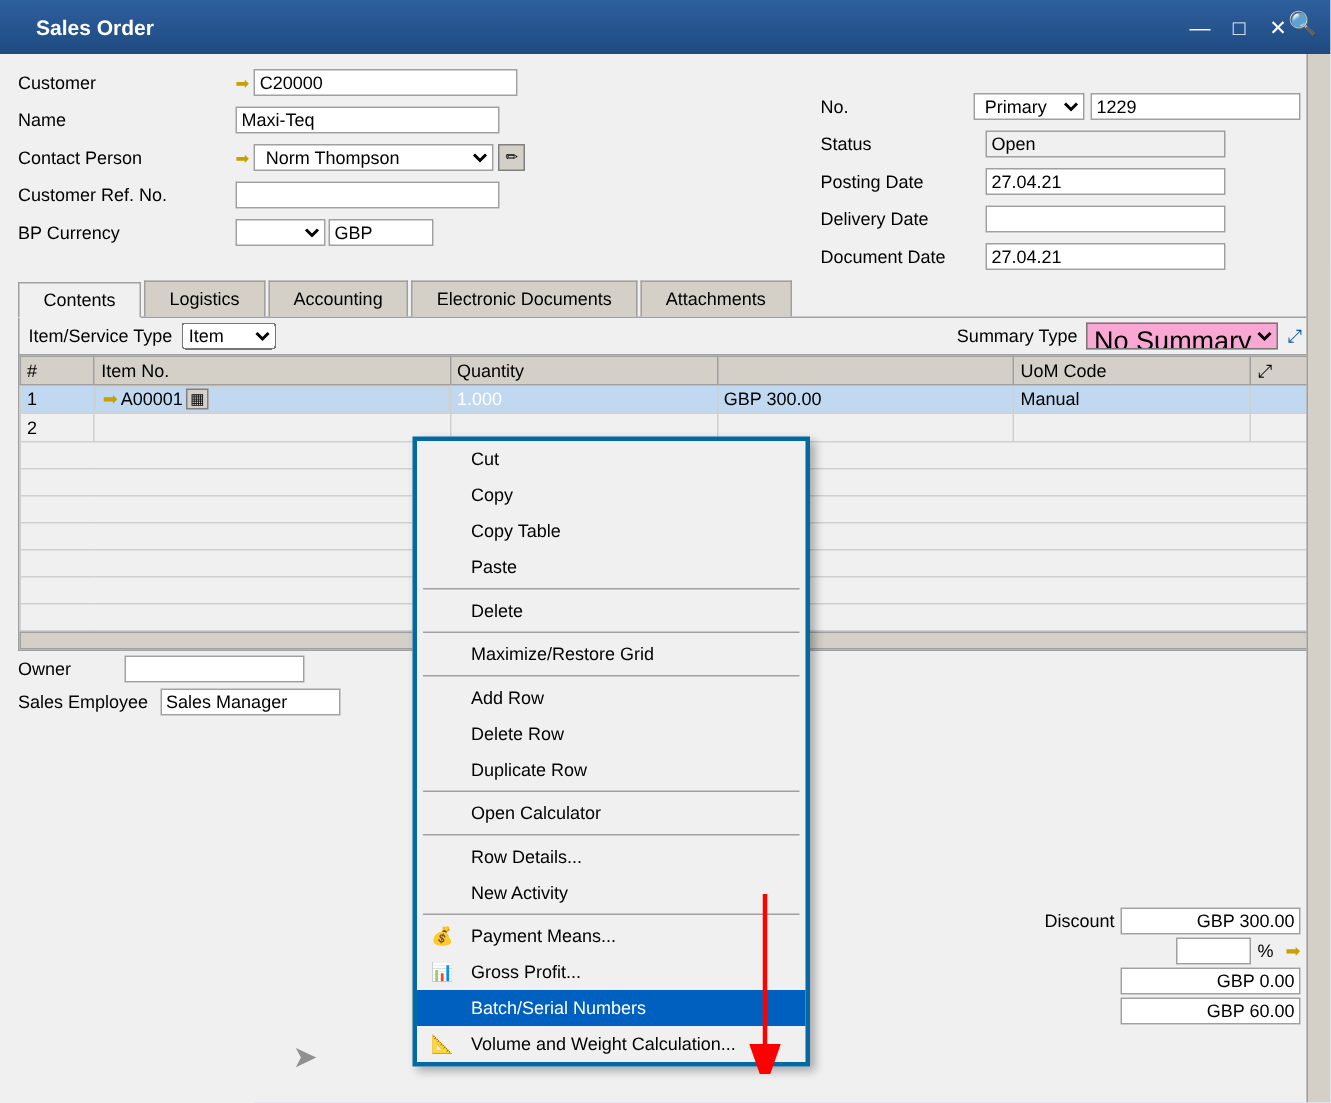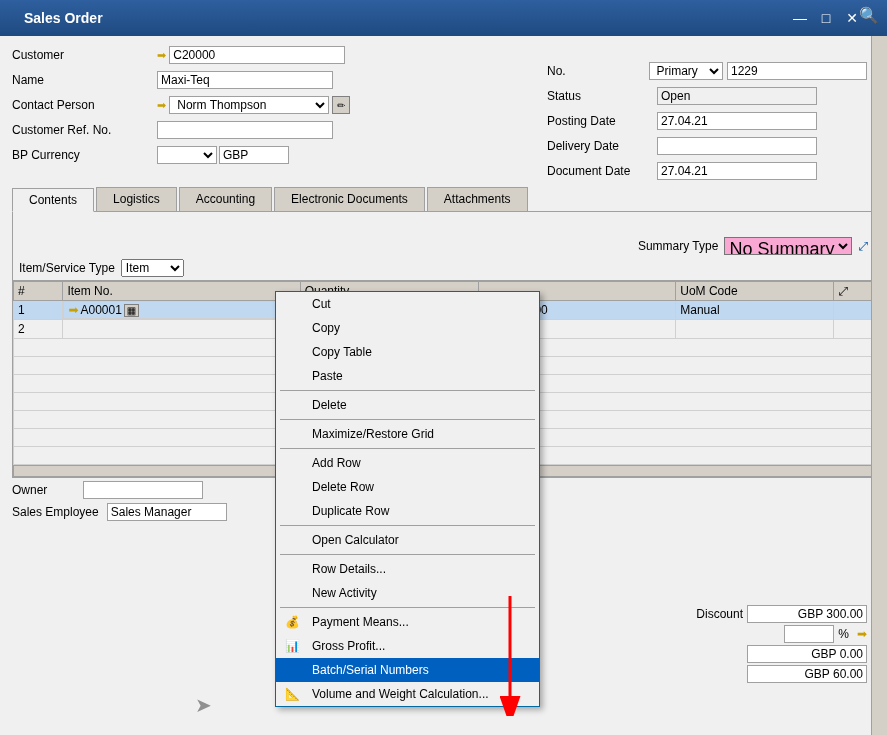--- a/index.html
+++ b/index.html
@@ -170,21 +170,21 @@
       font-size: 12px;
     }
 
     
     .context-menu {
       position: absolute;
       left: 275px;
       top: 255px;
       width: 265px;
       background: #f0f0f0;
-      border: 1px solid #0369a1;
+      border: 3px solid #0369a1;
       box-shadow: 3px 3px 6px rgba(0,0,0,0.3);
       z-index: 100;
     }
 
     .context-menu-item {
       padding: 5px 20px 5px 36px;
       cursor: pointer;
       font-size: 12px;
       position: relative;
       display: flex;
@@ -351,21 +351,21 @@
       <div class="tabs-row">
         <div class="tab active">Contents</div>
         <div class="tab">Logistics</div>
         <div class="tab">Accounting</div>
         <div class="tab">Electronic Documents</div>
         <div class="tab">Attachments</div>
       </div>
     </div>
 
     <div style="margin: 0 12px; background: #f0f0f0; border: 1px solid #a0a0a0; border-top: none; padding: 3px 6px; display:flex; align-items:center; justify-content:space-between;">
-      <div style="display:flex; align-items:center; gap:6px;margin-top:44px;">
+      <div style="display:flex; align-items:center; gap:6px;">
         <span>Item/Service Type</span>
         <select class="table-select">
           <option>Item</option>
           <option>Service</option>
         </select>
       </div>
       <div style="display:flex; align-items:center; gap:6px;">
         <span>Summary Type</span>
         <select class="no-summary-select">
           <option>No Summary</option>

